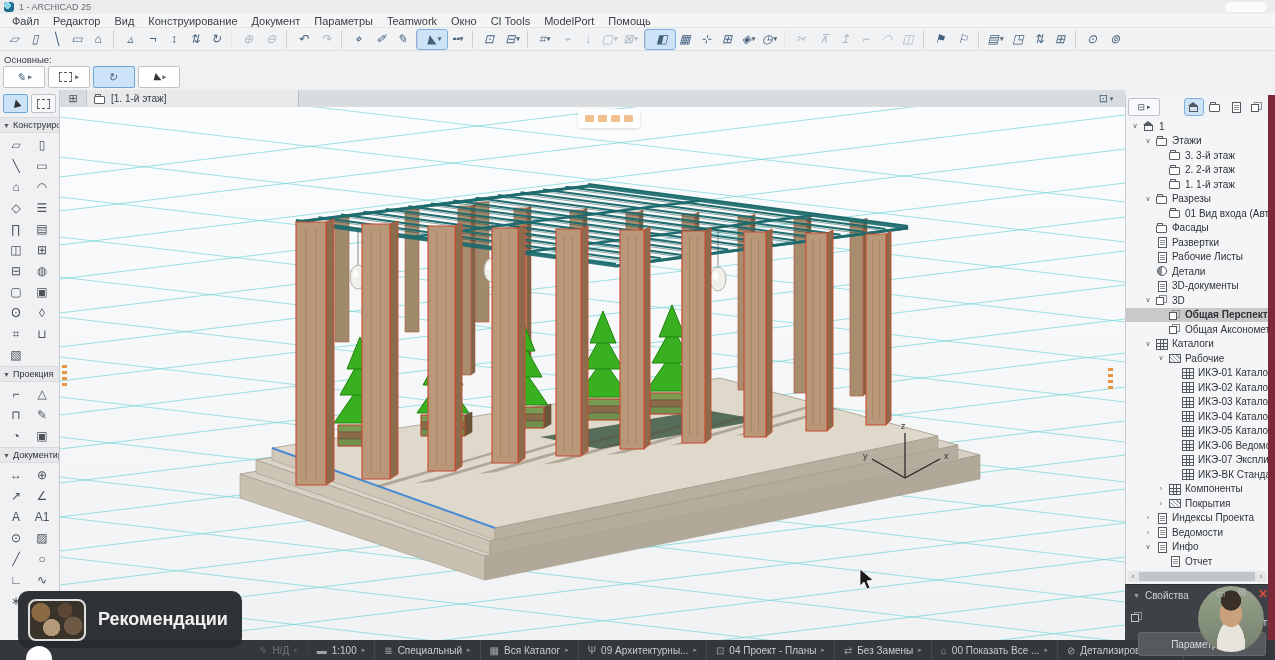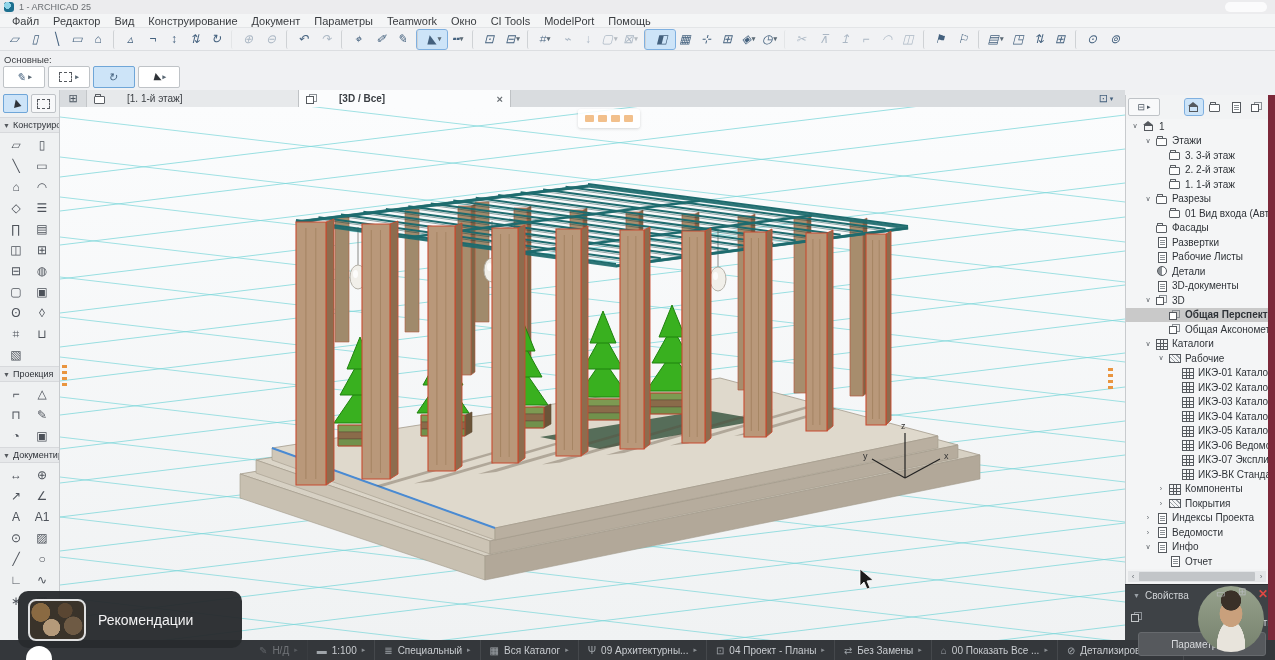--- a/index.html
+++ b/index.html
@@ -23,21 +23,21 @@
   
   #basicslbl{left:4px;top:54px;font-size:9.5px;color:#3a3d41}
   #basicsrow{left:3px;top:66px;height:22px;display:flex;gap:3px;align-items:center}
   .bb{height:20px;min-width:34px;background:#fff;border:1px solid #bfc3c7;border-radius:2px;display:flex;align-items:center;justify-content:center;gap:3px;font-size:11px;color:#44617e;padding:0 3px}
   .bb .car{font-size:7px;color:#5b6975}
   .bb.hl{background:#cde4f8;border-color:#6fa6d8}
   .arrowg{display:inline-block;transform:rotate(-105deg);font-size:10px;color:#2f3338}
   
   #tabbar{left:60px;top:90px;width:1065px;height:17px;background:#d9dcdf;border-bottom:1px solid #c3c6c9;display:flex;align-items:stretch}
   .panesbtn{width:26px;display:flex;align-items:center;justify-content:center;font-size:11px;color:#4a5560;border-right:1px solid #c3c6c9}
-  .tab{width:212px;display:flex;align-items:center;gap:21px;padding:0 7px;box-sizing:border-box;font-size:10px;color:#3a3e43;background:#e7e9eb;border-right:1px solid #bfc2c5}
+  .tab{width:212px;display:flex;align-items:center;gap:5px;padding:0 7px;box-sizing:border-box;font-size:10px;color:#3a3e43;background:#e7e9eb;border-right:1px solid #bfc2c5}
   .tab.active{background:#fbfcfd;font-weight:bold}
   .tab .x{margin-left:auto;color:#6b7075;font-size:11px}
   .qopts{margin-left:auto;width:38px;display:flex;align-items:center;justify-content:center;gap:2px;font-size:11px;color:#44617e}
   .qopts .car{font-size:7px}
   
   #toolbox{left:0;top:90px;width:60px;height:550px;background:#eff1f2;border-right:1px solid #c8cbce;box-sizing:border-box;overflow:hidden}
   #tbxtop{display:flex;gap:3px;padding:4px 3px}
   .tbxbtn{width:25px;height:17px;border:1px solid #bfc3c7;border-radius:2px;background:#f7f8f9;display:flex;align-items:center;justify-content:center}
   .tbxbtn.hl{background:#cde4f8;border-color:#6fa6d8}
   .marqico{width:11px;height:8px;border:1px dashed #55595e}
@@ -108,21 +108,21 @@
   .st{font-size:10px;color:#c9ccd0}
   .sc{font-size:7px;color:#8a8e93}
   
   #rec{left:18px;top:591px;width:224px;height:57px;background:rgba(40,43,46,.96);border-radius:10px;z-index:12;display:flex;align-items:center;gap:12px;padding:0 10px;box-sizing:border-box}
   #recthumb{width:58px;height:42px;border-radius:8px;border:2px solid #dfe0e1;box-sizing:border-box;background:
     radial-gradient(circle at 20% 30%,#8a6a42 0 18%,transparent 19%),
     radial-gradient(circle at 65% 25%,#5a4632 0 16%,transparent 17%),
     radial-gradient(circle at 40% 70%,#b59a7a 0 20%,transparent 21%),
     radial-gradient(circle at 80% 65%,#6e5a44 0 18%,transparent 19%),
     #3a332a}
-  #reclabel{color:#f2f2f3;font-size:14px;font-weight:normal}
+  #reclabel{color:#f2f2f3;font-size:18px;font-weight:bold}
   #cursorcircle{left:26px;top:646px;width:26px;height:26px;border-radius:50%;background:#fff;z-index:13}
 </style>
 </head>
 <body>
 
 <div id="titlebar" class="abs">
   <span id="appicon"></span>
   <span id="title">1 - ARCHICAD 25</span>
   <span id="winctl"></span>
 </div>
@@ -349,25 +349,20 @@
       <i class="arrowg">▶</i>
       <b class="car">▸</b>
     </span>
   </div>
 
 <div id="tabbar" class="abs">
   <span class="panesbtn">⊞</span>
   <span class="tab">
       <span class="ico folder"></span>
       <span>[1. 1-й этаж]</span>
-    </span>
-  <span class="tab active">
-      <span class="ico cube"></span>
-      <span>[3D / Все]</span>
-      <span class="x">×</span>
     </span>
   <span class="qopts">
       <span>⊡</span>
       <span class="car">▾</span>
     </span>
 </div>
 
 <div id="toolbox" class="abs">
   <div id="tbxtop">
     <span class="tbxbtn hl">

